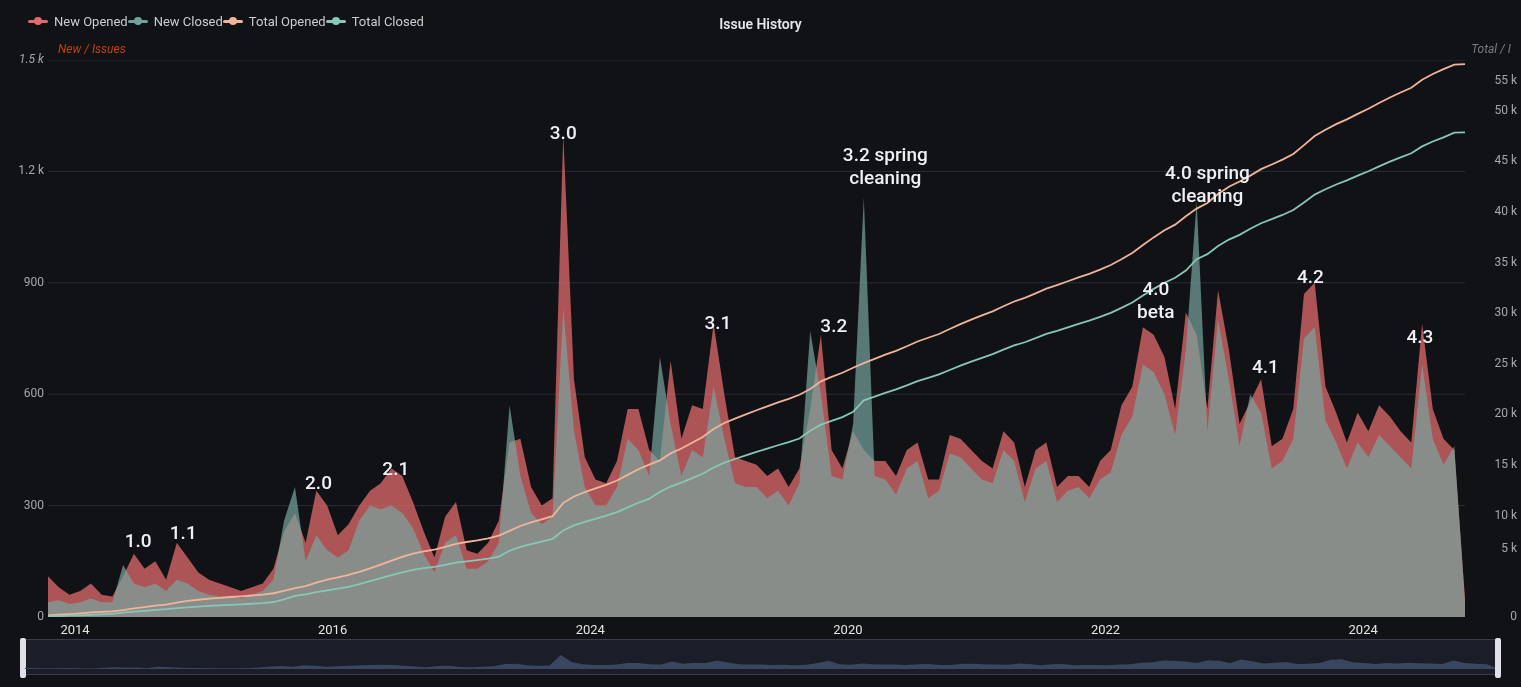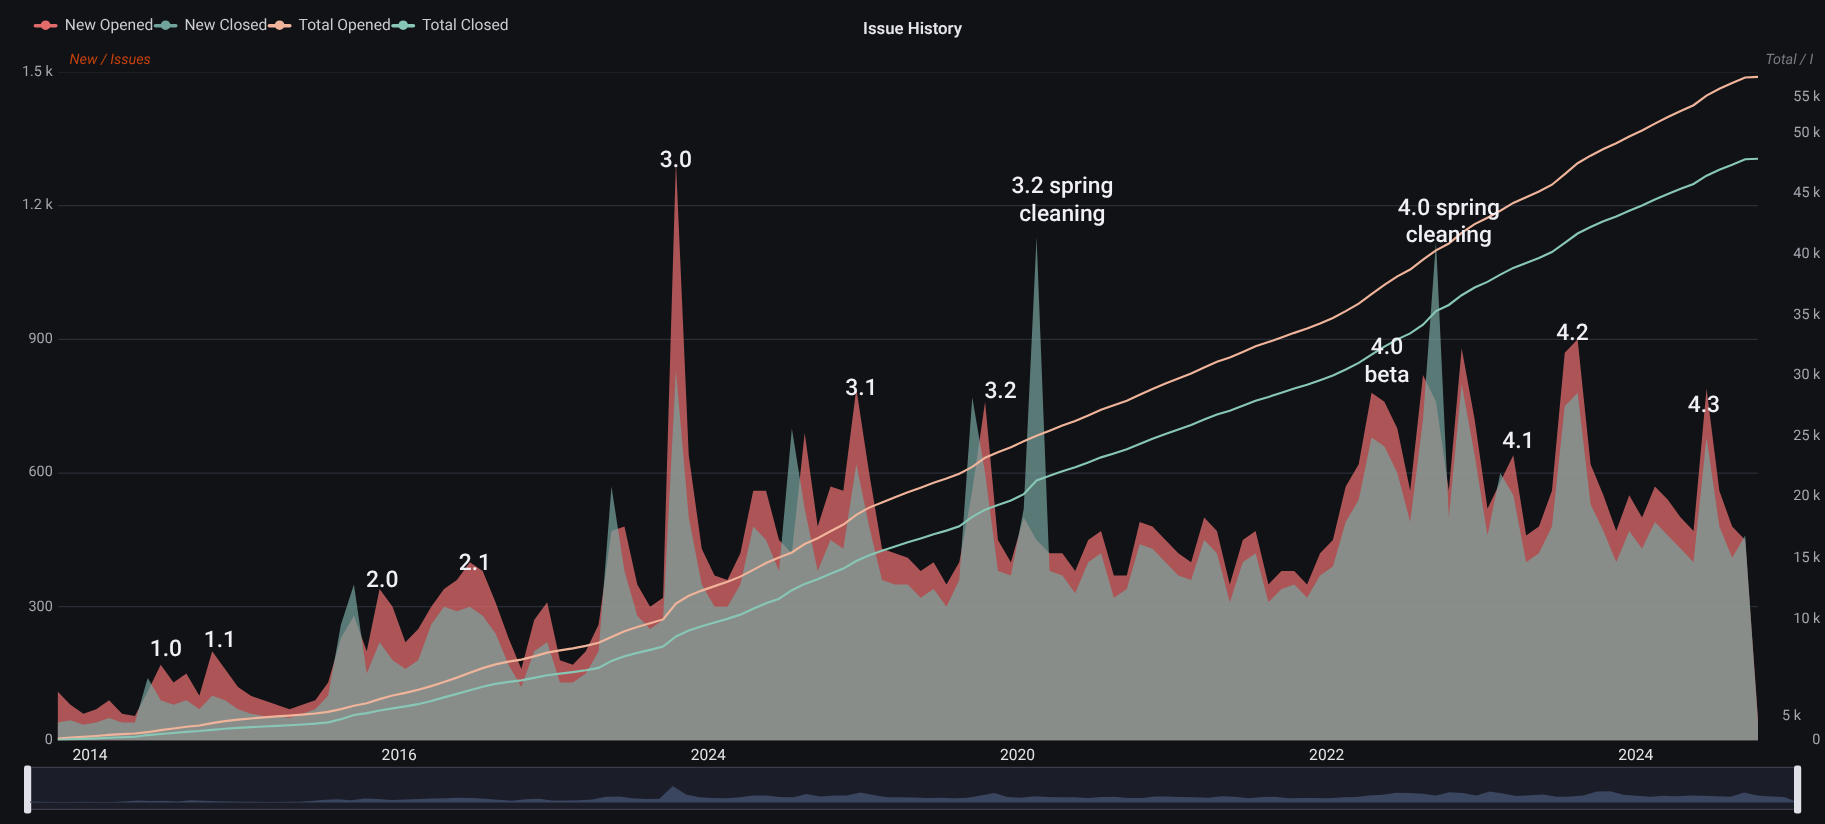--- a/index.html
+++ b/index.html
@@ -192,25 +192,25 @@
         <path d="M 0 556.4936363636364 L 10.69190909091987 556.0379090909091 L 21.512636363625585 555.6834545454545 L 32.20454545454545 555.2783636363637 L 42.896454545465325 554.772 L 53.717181818171035 554.3669090909091 L 64.4090909090909 553.9618181818182 L 75.10100000001077 552.544 L 85.9217272727165 551.6325454545455 L 96.61363636363636 550.8223636363637 L 107.30554545455622 549.9109090909091 L 118.12627272726195 549.202 L 128.8181818181818 548.1892727272727 L 139.5100909091017 547.2778181818181 L 150.3308181818074 546.5689090909091 L 161.02272727272728 545.9612727272727 L 171.71463636364714 545.4042727272728 L 182.53536363635283 544.8472727272728 L 193.22727272727272 544.3409090909091 L 203.91918181819258 543.7332727272727 L 214.7399090908983 543.0243636363637 L 225.4318181818182 542.0116363636364 L 236.12372727273805 539.3785454545455 L 246.94445454544376 535.834 L 257.6363636363636 534.314909090909 L 268.3282727272835 532.0869090909091 L 279.14899999998926 530.264 L 289.8409090909091 528.6436363636363 L 300.53281818182893 526.8207272727273 L 311.35354545453464 524.1876363636363 L 322.04545454545456 521.1494545454545 L 332.7373636363744 518.2125454545454 L 343.55809090908014 515.1743636363636 L 354.25 512.3387272727273 L 364.9419090909198 509.9081818181818 L 375.7626363636256 508.18654545454547 L 386.45454545454544 506.9712727272727 L 397.14645454546536 504.9458181818182 L 407.967181818171 502.7178181818182 L 418.65909090909093 501.4012727272727 L 429.35100000001074 500.08472727272726 L 440.1717272727165 498.5656363636364 L 450.8636363636364 496.54018181818185 L 461.5555454545563 490.76763636363637 L 472.37627272726195 486.91927272727276 L 483.06818181818176 484.08363636363634 L 493.7600909091017 481.5518181818182 L 504.5808181818074 478.81745454545455 L 515.2727272727273 470.41181818181815 L 525.9646363636472 465.34818181818184 L 536.7853636363528 461.8036363636364 L 547.4772727272727 458.76545454545453 L 558.1691818181927 455.72727272727275 L 568.9899090908983 452.1827272727273 L 579.6818181818182 447.32163636363634 L 590.373727272738 442.7643636363636 L 601.1944545454437 438.916 L 611.8863636363636 431.8269090909091 L 622.5782727272834 426.56072727272726 L 633.3989999999892 422.71236363636365 L 644.0909090909091 418.1550909090909 L 654.7828181818289 413.8003636363636 L 665.6035454545347 407.52145454545456 L 676.2954545454546 402.6603636363636 L 686.9873636363744 399.01454545454544 L 697.8080909090802 395.47 L 708.5 391.9254545454545 L 719.1919090909199 388.6847272727273 L 730.0126363636255 385.24145454545453 L 740.7045454545454 382.20327272727275 L 751.3964545454653 378.55745454545456 L 762.2171818181711 370.75945454545456 L 772.9090909090909 364.6830909090909 L 783.6010000000108 360.83472727272726 L 794.4217272727166 357.08763636363636 L 805.1136363636365 351.82145454545457 L 815.8055454545562 340.3776363636364 L 826.626272727262 336.52927272727277 L 837.3181818181819 332.7821818181818 L 848.0100909091016 329.4401818181818 L 858.8308181818073 325.3892727272727 L 869.5227272727273 321.1358181818182 L 880.2146363636472 317.8950909090909 L 891.0353636363528 314.4518181818182 L 901.7272727272727 309.9958181818182 L 912.4191818181927 305.6410909090909 L 923.2399090908984 301.5901818181818 L 933.9318181818181 297.8430909090909 L 944.623727272738 294.1972727272727 L 955.4444545454438 289.64 L 966.1363636363635 285.38654545454546 L 976.8282727272834 282.2470909090909 L 987.6489999999892 278.19618181818186 L 998.3409090909091 273.94272727272727 L 1009.0328181818289 270.8032727272727 L 1019.8535454545347 267.36 L 1030.5454545454545 263.81545454545454 L 1041.2373636363745 260.5747272727273 L 1052.0580909090802 256.8276363636364 L 1062.75 252.878 L 1073.4419090909198 247.91563636363634 L 1084.2626363636255 242.44690909090906 L 1094.9545454545455 235.5603636363636 L 1105.6464545454653 228.87636363636364 L 1116.4671818181712 222.8 L 1127.1590909090908 217.83763636363636 L 1137.8510000000108 210.546 L 1148.6717272727165 199.20345454545458 L 1159.3636363636365 194.13981818181816 L 1170.0555454545563 186.03799999999995 L 1180.876272727262 179.55654545454547 L 1191.5681818181818 174.89799999999997 L 1202.2600909091016 168.82163636363634 L 1213.0808181818074 163.25163636363635 L 1223.7727272727273 159.2007272727273 L 1234.4646363636473 154.94727272727272 L 1245.2853636363527 150.08618181818184 L 1255.9772727272727 142.49072727272727 L 1266.6691818181926 134.59145454545455 L 1277.4899090908984 129.224 L 1288.1818181818182 124.46418181818183 L 1298.873727272738 120.41327272727273 L 1309.6944545454437 115.65345454545451 L 1320.3863636363635 111.29872727272726 L 1331.0782727272835 106.33636363636361 L 1341.8989999999892 101.67781818181817 L 1352.5909090909092 97.32309090909092 L 1363.2828181818288 93.27218181818182 L 1374.1035454545347 86.38563636363637 L 1384.7954545454545 81.52454545454543 L 1395.4873636363745 77.37236363636362 L 1406.3080909090802 72.71381818181817 L 1417 72.30872727272725 " class="line-total-closed"></path>
       </svg>
   </div>
 
   <div id="y-left-ticks">
       <div class="y-tick-left" style="top: 609px;">0</div>
       <div class="y-tick-left" style="top: 497.6px;">300</div>
       <div class="y-tick-left" style="top: 386.2px;">600</div>
       <div class="y-tick-left" style="top: 274.8px;">900</div>
       <div class="y-tick-left" style="top: 163.4px;">1.2 k</div>
-      <div class="y-tick-left" style="top: 52px;">1.5 k</div>
+      <div class="y-tick-left" style="top: 52px; font-style: italic;">1.5 k</div>
     </div>
   <div id="y-right-ticks">
       <div class="y-tick-right" style="top: 609px;">0</div>
-      <div class="y-tick-right" style="top: 589px; text-align: center;">5 k</div>
+      <div class="y-tick-right" style="top: 541px;">5 k</div>
       <div class="y-tick-right" style="top: 507.727px;">10 k</div>
       <div class="y-tick-right" style="top: 457.091px;">15 k</div>
       <div class="y-tick-right" style="top: 406.455px;">20 k</div>
       <div class="y-tick-right" style="top: 355.818px;">25 k</div>
       <div class="y-tick-right" style="top: 305.182px;">30 k</div>
       <div class="y-tick-right" style="top: 254.545px;">35 k</div>
       <div class="y-tick-right" style="top: 203.909px;">40 k</div>
       <div class="y-tick-right" style="top: 153.273px;">45 k</div>
       <div class="y-tick-right" style="top: 102.636px;">50 k</div>
       <div class="y-tick-right" style="top: 52px; margin-top: 21px;">55 k</div>

